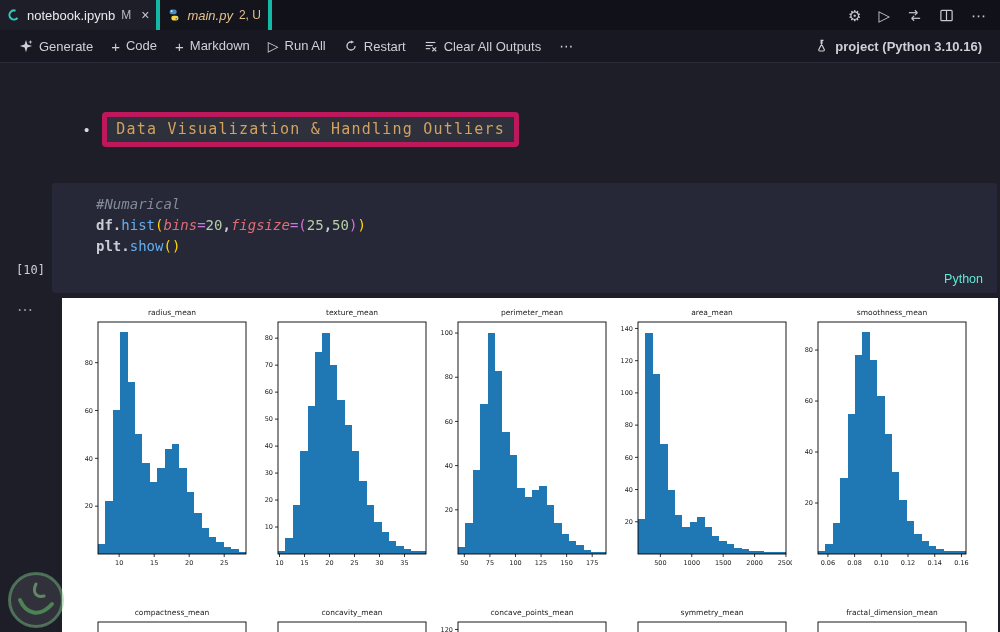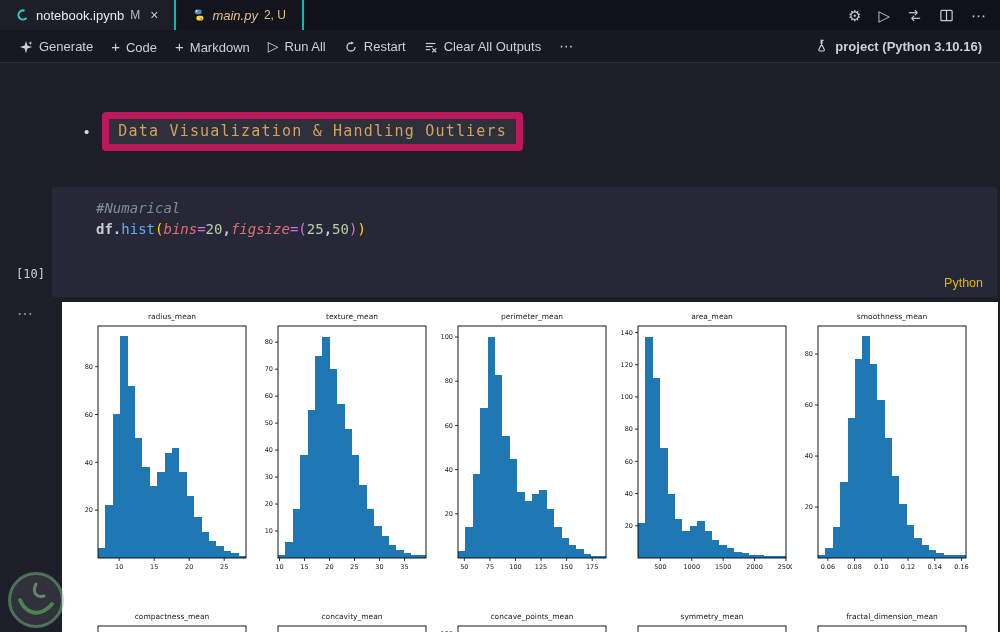--- a/index.html
+++ b/index.html
@@ -3,61 +3,61 @@
 <meta charset="utf-8">
 <style>
   html,body{margin:0;padding:0;}
   body{
     width:1000px;height:632px;overflow:hidden;position:relative;
     background:#1d1e28;font-family:"Liberation Sans",sans-serif;
     -webkit-font-smoothing:antialiased;
   }
   
   .tabbar{height:30px;background:#111119;display:flex;align-items:stretch;}
-  .tab{display:flex;align-items:center;gap:6px;padding:0 16px;font-size:13px;
-       color:#9da0ab;background:#14141d;border-right:2px solid #14b8a6;cursor:pointer;}
+  .tab{display:flex;align-items:center;gap:6px;padding:0 7px;font-size:13px;
+       color:#9da0ab;background:#14141d;border-right:4px solid #14b8a6;cursor:pointer;}
   .tab.active{background:#1d1e28;color:#e9e9ec;}
   .tab .fname{white-space:nowrap;}
   .tab.preview .fname{font-style:italic;}
   .tab .git-badge{font-size:12px;}
   .tab.active .git-badge{color:#b7bcc4;}
   .tab.preview .fname,.tab.preview .git-badge{color:#e2c08d;}
   .tab .close{margin-left:4px;color:#c8c8cf;font-size:14px;line-height:1;}
   .tab-actions{margin-left:auto;display:flex;align-items:center;gap:17px;padding-right:14px;color:#c7c7cd;}
   .tab-actions .uicon{font-size:15px;line-height:1;cursor:pointer;}
   .svgbtn{display:flex;align-items:center;cursor:pointer;}
   
   .nbtoolbar{height:32px;background:#171822;border-bottom:1px solid #2b2c39;
              display:flex;align-items:center;padding:0 10px;font-size:13px;color:#cdd0d6;}
-  .tbtn{display:flex;align-items:flex-end;gap:6px;padding:3px 9px;border-radius:4px;cursor:pointer;white-space:nowrap;}
+  .tbtn{display:flex;align-items:flex-start;gap:6px;padding:3px 9px;border-radius:4px;cursor:pointer;white-space:nowrap;}
   .tbtn .plus{font-size:15px;color:#cdd0d6;}
   .tbtn .uicon{font-size:14px;}
   .kernel-picker{margin-left:auto;display:flex;align-items:center;gap:6px;padding:3px 8px;cursor:pointer;font-weight:bold;}
   
   .md-cell{display:flex;align-items:center;margin:49px 0 0 84px;gap:13px;}
   .md-bullet{color:#d8d8dc;font-size:15px;}
   .md-chip{font-family:"DejaVu Sans Mono",monospace;font-size:15px;letter-spacing:1.2px;
-           color:#d2a25e;background:#2e303c;border:7px solid #be185d;border-radius:4px;
+           color:#d2a25e;background:#2e303c;border:5px solid #be185d;border-radius:4px;
            padding:3px 9px 4px;}
   
   .code-cell{position:relative;margin:36px 3px 0 52px;background:#262838;border-radius:3px;
              min-height:110px;padding:11px 0 16px 44px;box-sizing:border-box;
              font-family:"DejaVu Sans Mono",monospace;font-size:14px;line-height:21px;cursor:text;}
   .code-line{white-space:pre;}
   .tok-comment{color:#848b98;font-style:italic;}
   .tok-plain{color:#c9ccd4;font-weight:bold;}
   .tok-func{color:#61afef;}
   .tok-param{color:#e06c75;font-style:italic;}
   .tok-op{color:#c678dd;}
   .tok-num{color:#b5cea8;}
   .tok-p1{color:#ffd700;}
   .tok-p2{color:#da70d6;}
   .exec-count{position:absolute;left:-36px;bottom:12px;color:#ccd0d6;font-size:12px;
               font-family:"DejaVu Sans Mono",monospace;}
-  .lang-label{position:absolute;right:14px;bottom:3px;color:#eab308;font-size:12.5px;
+  .lang-label{position:absolute;right:14px;bottom:3px;color:#5eead4;font-size:12.5px;
               font-family:"Liberation Sans",sans-serif;cursor:pointer;}
   
   .output-row{display:flex;margin-top:5px;}
   .out-gutter{width:62px;position:relative;flex:none;}
   .out-more{position:absolute;top:2px;left:17px;color:#8f949c;font-size:16px;letter-spacing:1px;cursor:pointer;}
   .out-panel{flex:1;background:#ffffff;margin-right:2px;height:640px;
              padding:8px 10px 0 10px;box-sizing:border-box;}
   .charts-row{display:flex;justify-content:flex-start;}
   
   .watermark{position:absolute;left:6px;top:570px;opacity:.9;pointer-events:none;}
@@ -178,20 +178,21 @@
 <div class="md-cell">
   <span class="md-bullet">•</span>
   <span class="md-chip">Data Visualization &amp; Handling Outliers</span>
 </div>
 
 <div class="code-cell">
   <span class="exec-count">[10]</span>
   <div>
       <div class="code-line"><span class="tok-comment">#Numarical</span></div>
       <div class="code-line"><span class="tok-plain">df</span><span class="tok-plain">.</span><span class="tok-func">hist</span><span class="tok-p1">(</span><span class="tok-param">bins</span><span class="tok-op">=</span><span class="tok-num">20</span><span class="tok-plain">,</span><span class="tok-param">figsize</span><span class="tok-op">=</span><span class="tok-p2">(</span><span class="tok-num">25</span><span class="tok-plain">,</span><span class="tok-num">50</span><span class="tok-p2">)</span><span class="tok-p1">)</span></div>
+      <div class="code-line"><span class="tok-plain">plt</span><span class="tok-plain">.</span><span class="tok-func">show</span><span class="tok-p1">(</span><span class="tok-p1">)</span></div>
     </div>
   <span class="lang-label">Python</span>
 </div>
 
 <div class="output-row">
   <div class="out-gutter">
     <span class="out-more">⋯</span>
   </div>
   <div class="out-panel">
     <div class="charts-row">

